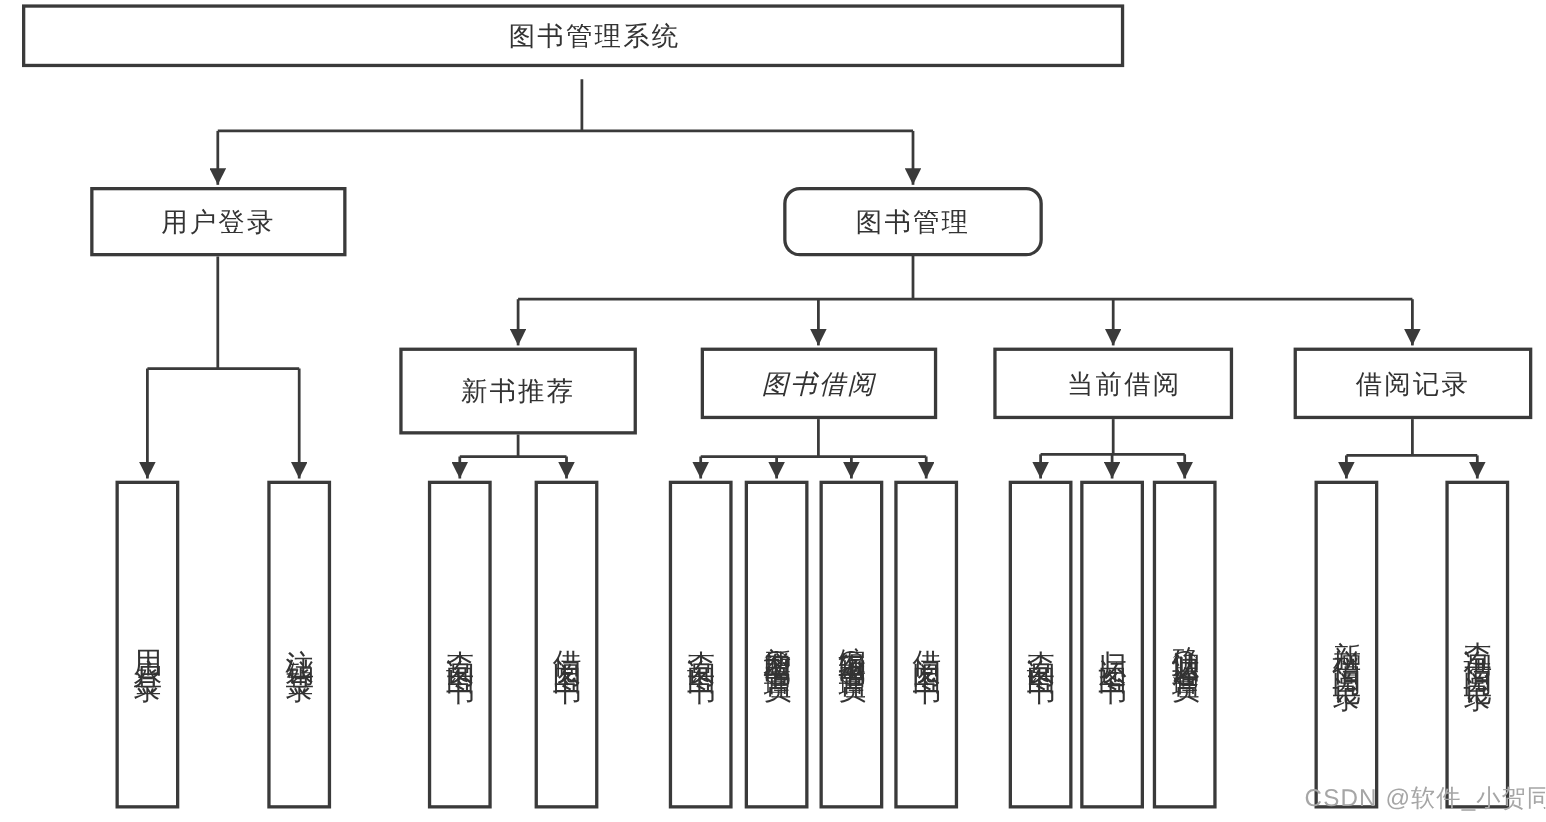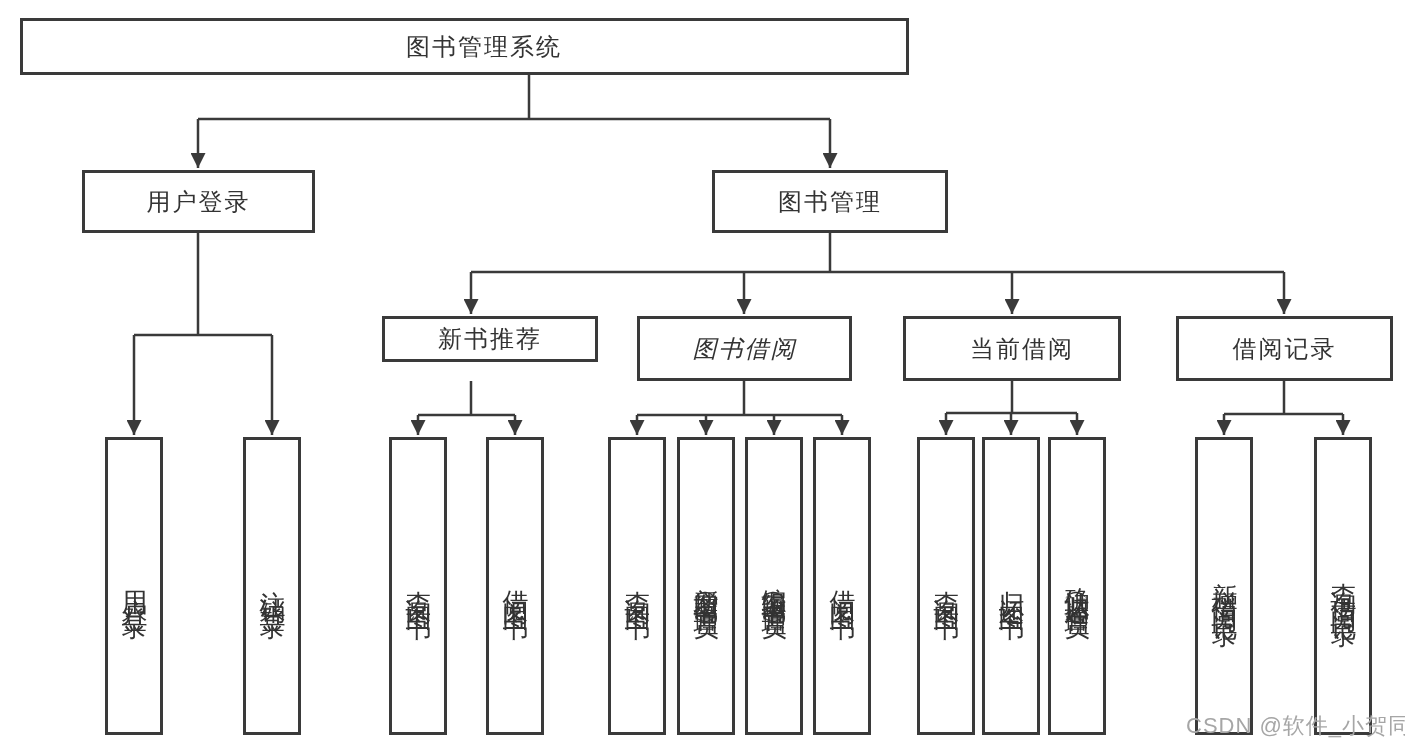--- a/index.html
+++ b/index.html
@@ -61,32 +61,32 @@
       <line x1="774" y1="415" x2="774" y2="435" marker-end="url(#arrow)"></line>
       <line x1="842" y1="415" x2="842" y2="435" marker-end="url(#arrow)"></line>
       <line x1="946" y1="413" x2="946" y2="435" marker-end="url(#arrow)"></line>
       <line x1="1011" y1="413" x2="1011" y2="435" marker-end="url(#arrow)"></line>
       <line x1="1077" y1="413" x2="1077" y2="435" marker-end="url(#arrow)"></line>
       <line x1="1224" y1="414" x2="1224" y2="435" marker-end="url(#arrow)"></line>
       <line x1="1343" y1="414" x2="1343" y2="435" marker-end="url(#arrow)"></line>
     </g>
   </svg>
 
-  <div class="node" style="left:20px; top:18px; width:889px; height:57px;padding-left:39px;">
+  <div class="node" style="left:20px; top:4px; width:1002px; height:57px;padding-left:39px;">
     <span>图书管理系统</span>
   </div>
 
   <div class="node" style="left:82px; top:170px; width:233px; height:63px;">
     <span>用户登录</span>
   </div>
-  <div class="node" style="left:712px; top:170px; width:236px; height:63px;">
+  <div class="node" style="left:712px; top:170px; width:236px; height:63px;border-radius:15px;">
     <span>图书管理</span>
   </div>
 
-  <div class="node" style="left:382px; top:316px; width:216px; height:46px;">
+  <div class="node" style="left:363px; top:316px; width:216px; height:79px;">
     <span>新书推荐</span>
   </div>
   <div class="node" style="left:637px; top:316px; width:215px; height:65px;font-style:italic;">
     <span>图书借阅</span>
   </div>
   <div class="node" style="left:903px; top:316px; width:218px; height:65px;padding-left:20px;">
     <span>当前借阅</span>
   </div>
   <div class="node" style="left:1176px; top:316px; width:217px; height:65px;">
     <span>借阅记录</span>

